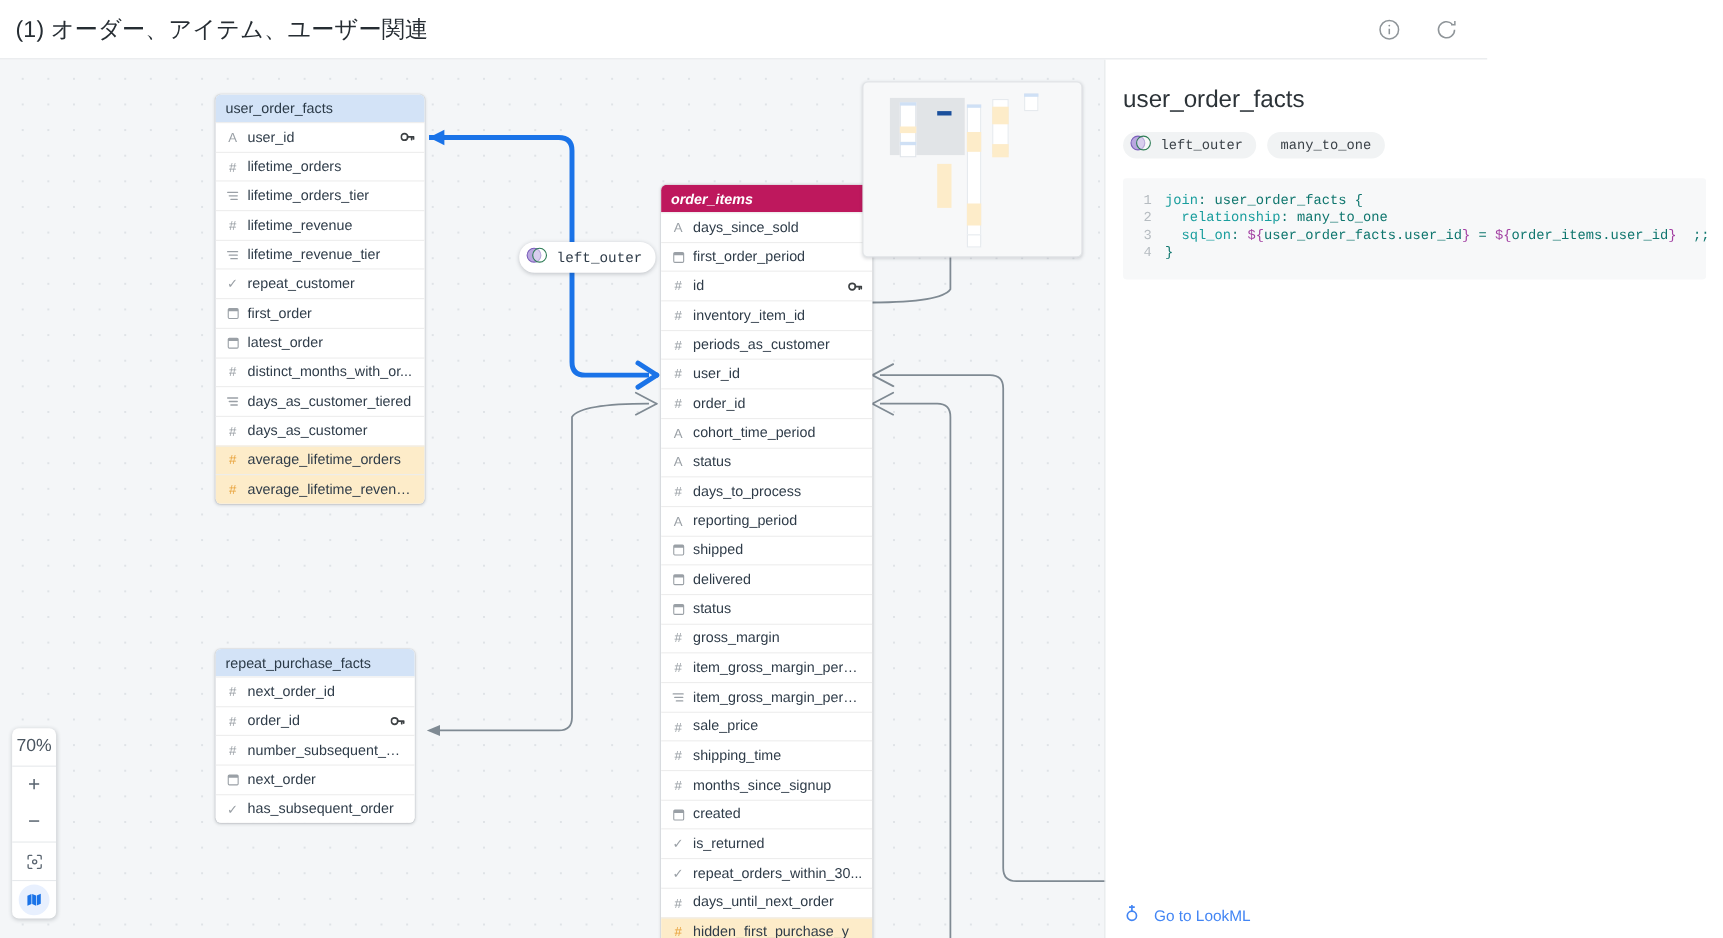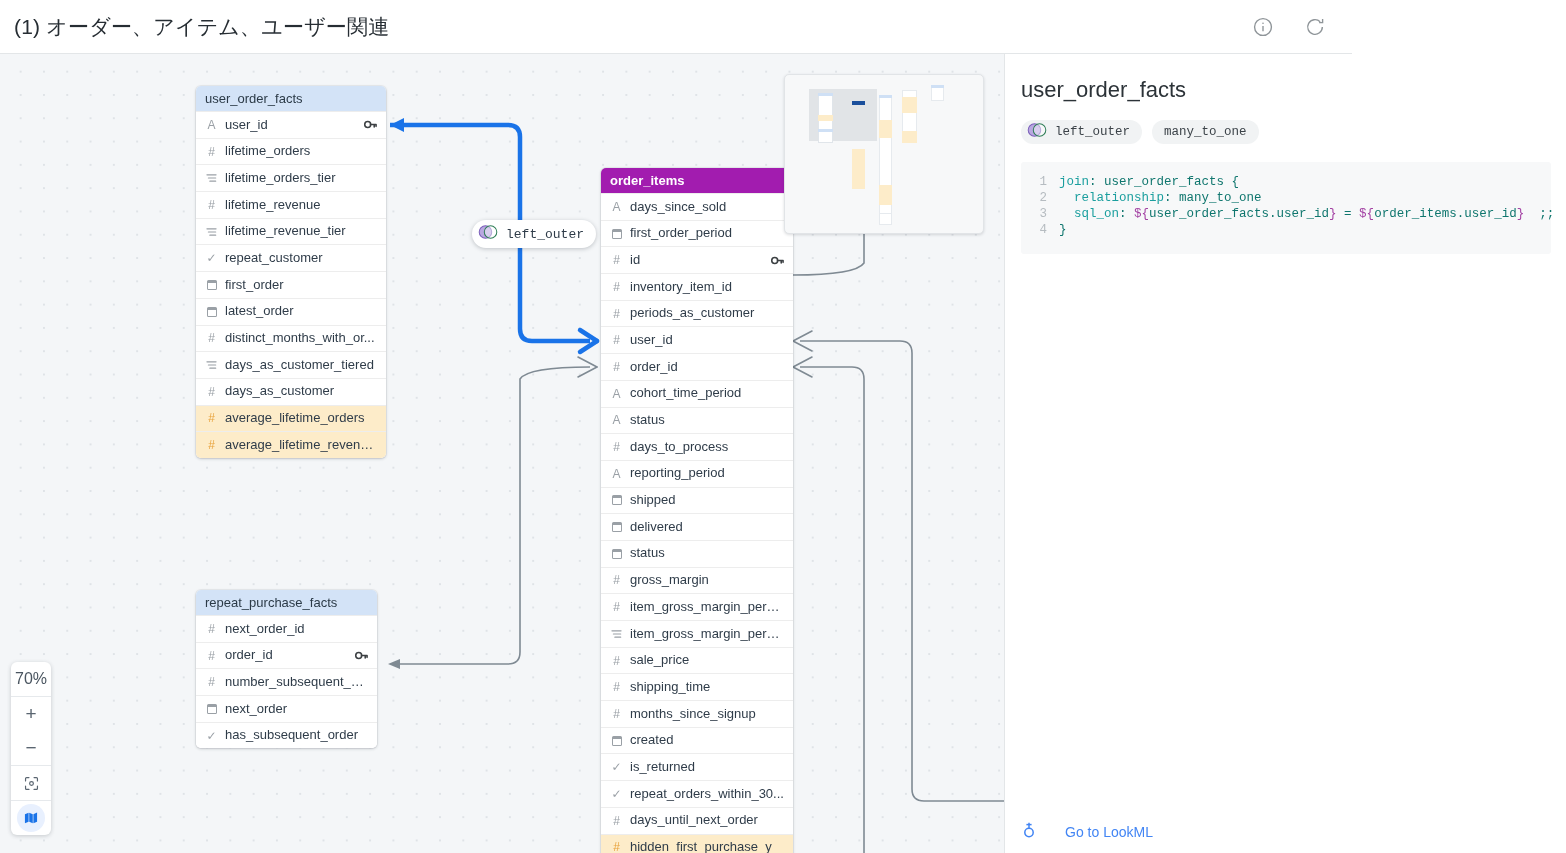--- a/index.html
+++ b/index.html
@@ -63,21 +63,21 @@
     overflow: hidden;
     z-index: 5;
   }
   .tbl-head {
     height: 25px; line-height: 25px;
     padding: 0 9px;
     font-size: 13px;
     white-space: nowrap; overflow: hidden;
   }
   .tbl-head.lite { background: #d3e3f7; color: #2b3a47; }
-  .tbl-head.dark { background: #a21caf; color: #ffffff; font-weight: 600; }
+  .tbl-head.dark { background: #be185d; color: #ffffff; font-weight: 600; font-style: italic; }
   .row {
     height: 26.7px; line-height: 26.7px;
     border-top: 1px solid #ededed;
     padding: 0 9px 0 9px;
     display: flex; align-items: center;
     white-space: nowrap;
     background: #fff;
     position: relative;
   }
   .row.hi { background: #fdecc9; }
@@ -160,21 +160,21 @@
     line-height: 16px;
     display: flex;
   }
   .gutter { color: #b6bcc1; text-align: right; width: 16px; flex: 0 0 16px; user-select: none; }
   .codelines { margin-left: 12px; white-space: pre; }
   .kw { color: #1a9e9e; }
   .pn { color: #a23fa2; }
   .pl { color: #0f766e; }
   .footer-link {
     position: absolute; left: 15px; bottom: 11px;
-    display: flex; align-items: center; gap: 28px;
+    display: flex; align-items: center; gap: 12px;
     color: #4285f4; font-size: 14px; cursor: pointer;
   }
 </style>
 </head>
 <body>
 
 <div class="app">
 
   <div class="topbar">
     <div class="topbar-title">(1) オーダー、アイテム、ユーザー関連</div>

